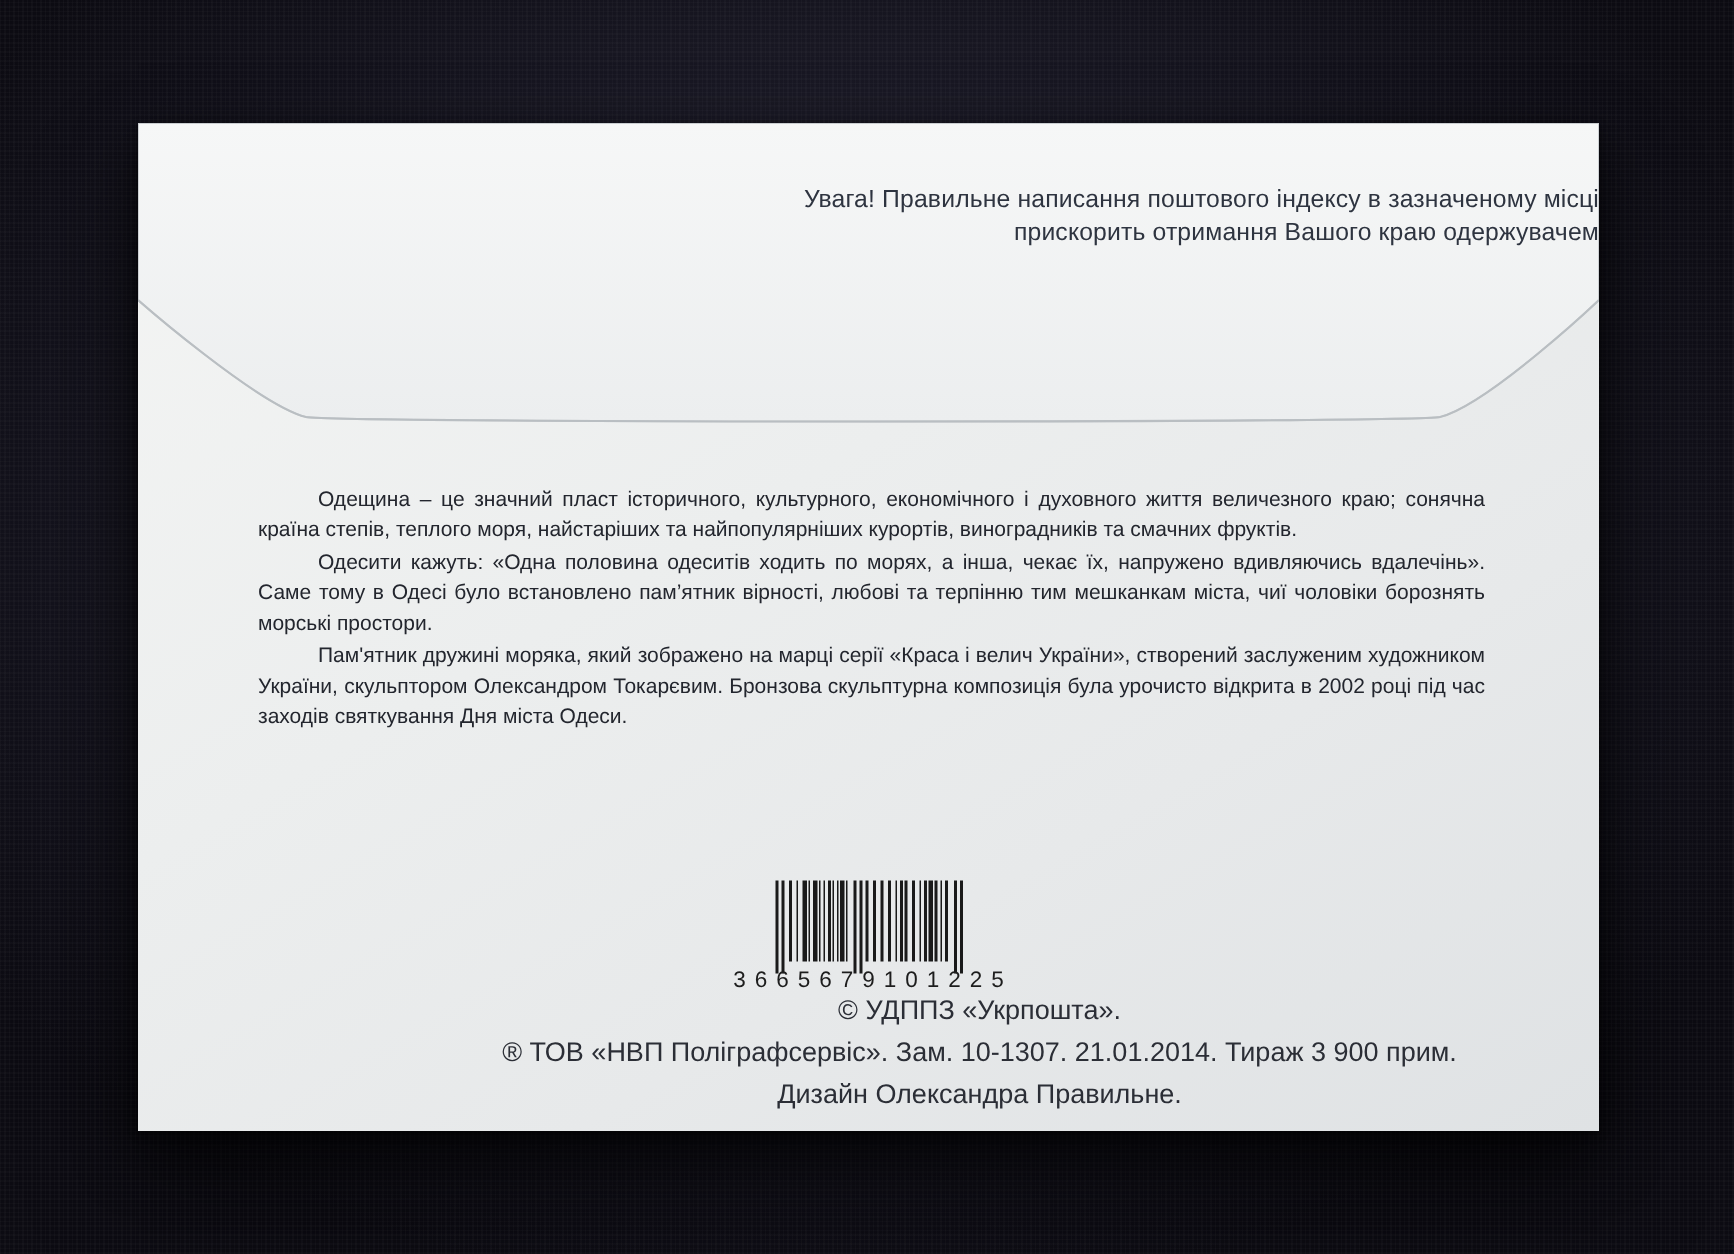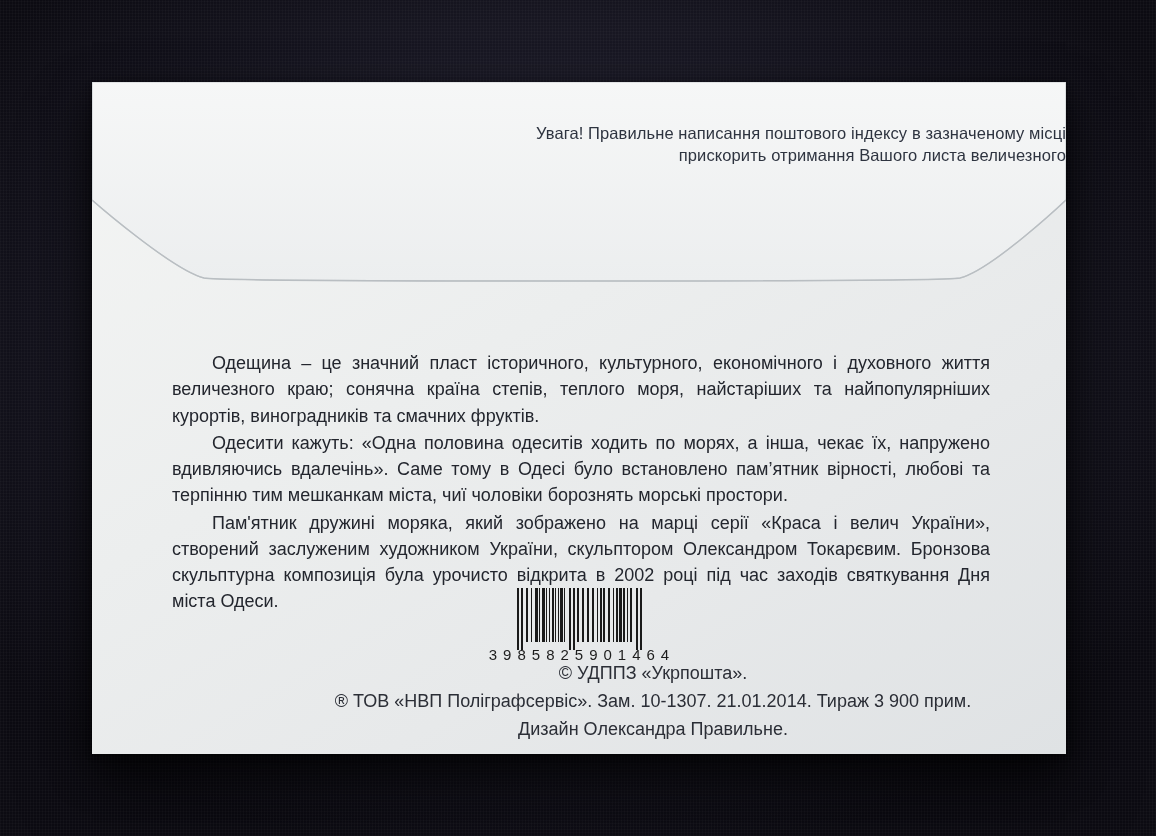--- a/index.html
+++ b/index.html
@@ -70,24 +70,23 @@
   }
   .warning .l2 { display: block; }
 
   
   .body-copy {
     position: absolute;
     left: 80px;
     top: 240px;
     width: 818px;
     color: #23262e;
-    font-size: 18px;
+    font-size: 14px;
     line-height: 1.46;
     text-align: justify;
-    margin-top: 28px;
   }
   .body-copy p {
     margin: 0 0 0 0;
     text-indent: 40px;
   }
   .body-copy p + p { margin-top: 1px; }
 
   
   .barcode-wrap {
     position: absolute;
@@ -148,32 +147,32 @@
             <stop offset="100%" stop-color="#eceeef"></stop>
           </linearGradient>
         </defs>
         <path d="M0,0 L974,0 L974,118 C974,118 900,188 868,196 C850,200 130,200 112,196 C80,188 0,118 0,118 Z" fill="url(#flapGrad)" stroke="#c9cdd0" stroke-width="1.2"></path>
         <path d="M0,118 C0,118 80,188 112,196 C130,200 850,200 868,196 C900,188 974,118 974,118" fill="none" stroke="#b9bec2" stroke-width="1.4"></path>
       </svg>
     </div>
 
     <div class="warning">
       <span class="l1">Увага! Правильне написання поштового індексу в зазначеному місці</span>
-      <span class="l2">прискорить отримання Вашого листа величезного</span>
+      <span class="l2">прискорить отримання Вашого краю одержувачем</span>
     </div>
 
     <div class="body-copy">
       <p>Одещина – це значний пласт історичного, культурного, економічного і духовного життя величезного краю; сонячна країна степів, теплого моря, найстаріших та найпопулярніших курортів, виноградників та смачних фруктів.</p>
       <p>Одесити кажуть: «Одна половина одеситів ходить по морях, а інша, чекає їх, напружено вдивляючись вдалечінь». Саме тому в Одесі було встановлено пам’ятник вірності, любові та терпінню тим мешканкам міста, чиї чоловіки борознять морські простори.</p>
       <p>Пам'ятник дружині моряка, який зображено на марці серії «Краса і велич України», створений заслуженим художником України, скульптором Олександром Токарєвим. Бронзова скульптурна композиція була урочисто відкрита в 2002 році під час заходів святкування Дня міста Одеси.</p>
     </div>
 
     <div class="barcode-wrap">
       <div class="barcode" id="barcode"><i class="tall" style="width:2px"></i><i class="sp" style="width:2px"></i><i class="tall" style="width:2px"></i><i class="sp" style="width:3px"></i><i class="" style="width:2px"></i><i class="sp" style="width:3px"></i><i class="" style="width:1px"></i><i class="sp" style="width:3px"></i><i class="" style="width:3px"></i><i class="sp" style="width:1px"></i><i class="" style="width:1px"></i><i class="sp" style="width:2px"></i><i class="" style="width:3px"></i><i class="sp" style="width:1px"></i><i class="" style="width:1px"></i><i class="sp" style="width:2px"></i><i class="" style="width:1px"></i><i class="sp" style="width:2px"></i><i class="" style="width:2px"></i><i class="sp" style="width:1px"></i><i class="" style="width:1px"></i><i class="sp" style="width:2px"></i><i class="" style="width:1px"></i><i class="sp" style="width:1px"></i><i class="" style="width:3px"></i><i class="sp" style="width:1px"></i><i class="" style="width:1px"></i><i class="sp" style="width:2px"></i><i class="sp" style="width:2px"></i><i class="tall" style="width:2px"></i><i class="sp" style="width:2px"></i><i class="tall" style="width:2px"></i><i class="sp" style="width:2px"></i><i class="" style="width:2px"></i><i class="sp" style="width:3px"></i><i class="" style="width:2px"></i><i class="sp" style="width:3px"></i><i class="" style="width:2px"></i><i class="sp" style="width:3px"></i><i class="" style="width:2px"></i><i class="sp" style="width:3px"></i><i class="" style="width:1px"></i><i class="sp" style="width:2px"></i><i class="" style="width:2px"></i><i class="sp" style="width:1px"></i><i class="" style="width:2px"></i><i class="sp" style="width:3px"></i><i class="" style="width:2px"></i><i class="sp" style="width:3px"></i><i class="" style="width:1px"></i><i class="sp" style="width:2px"></i><i class="" style="width:2px"></i><i class="sp" style="width:1px"></i><i class="" style="width:3px"></i><i class="sp" style="width:1px"></i><i class="" style="width:2px"></i><i class="sp" style="width:2px"></i><i class="" style="width:1px"></i><i class="sp" style="width:2px"></i><i class="" style="width:2px"></i><i class="sp" style="width:1px"></i><i class="sp" style="width:3px"></i><i class="tall" style="width:2px"></i><i class="sp" style="width:2px"></i><i class="tall" style="width:2px"></i></div>
-      <div class="barcode-digits">3985825901464</div>
+      <div class="barcode-digits">3665679101225</div>
     </div>
 
     <div class="imprint">
       <span>© УДППЗ «Укрпошта».</span>
       <span>® ТОВ «НВП Поліграфсервіс». Зам. 10-1307. 21.01.2014. Тираж 3 900 прим.</span>
       <span>Дизайн Олександра Правильне.</span>
     </div>
 
   </div>
 </div>

